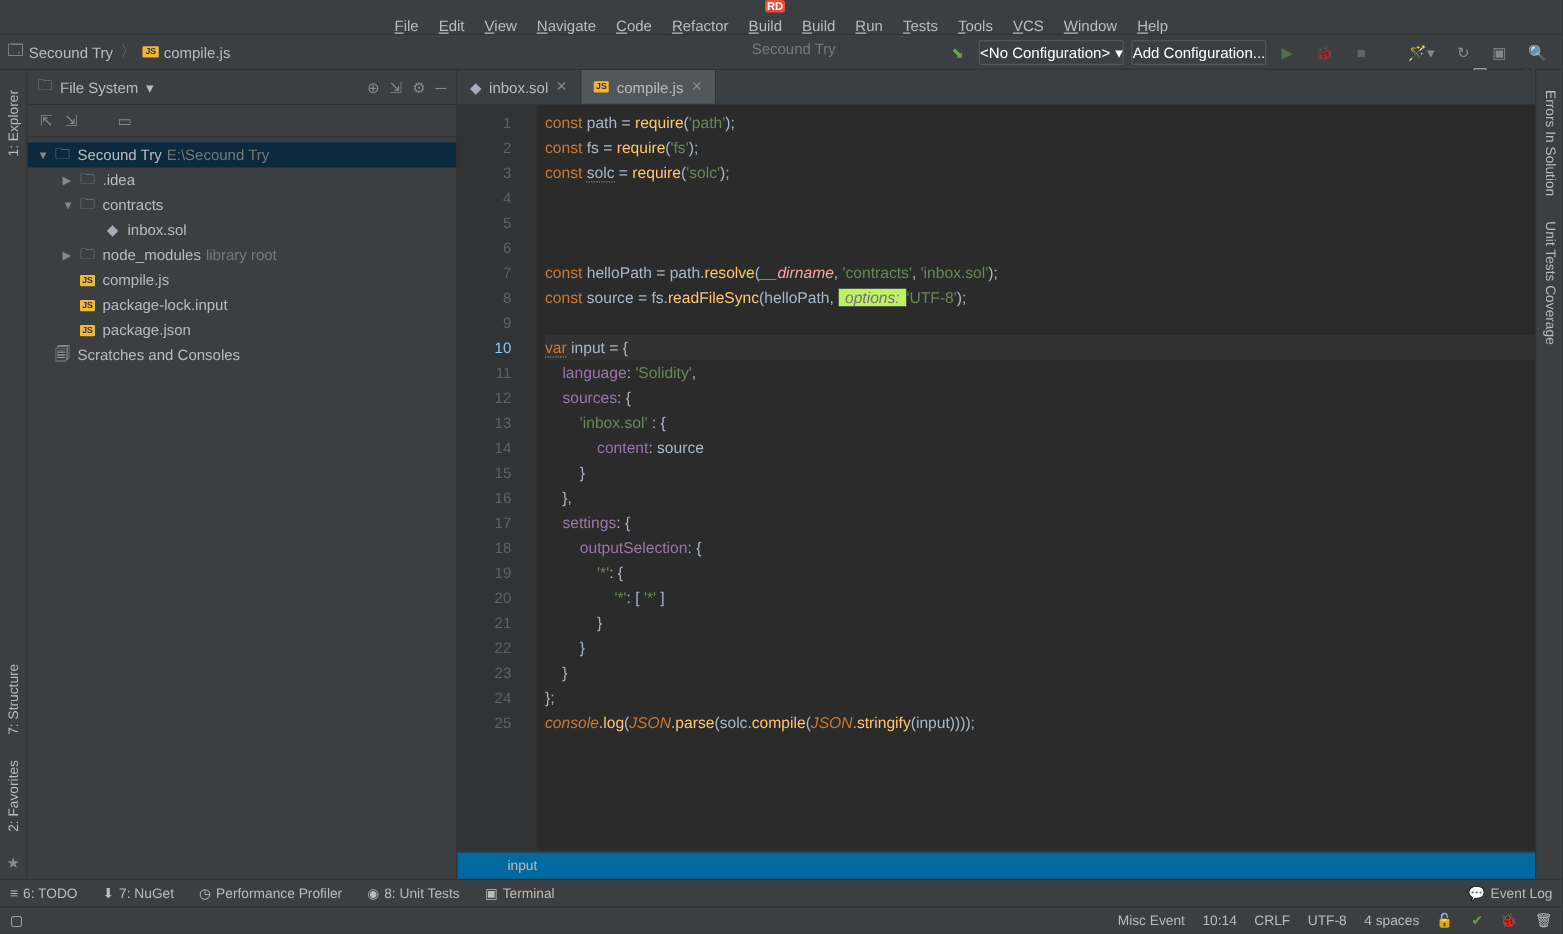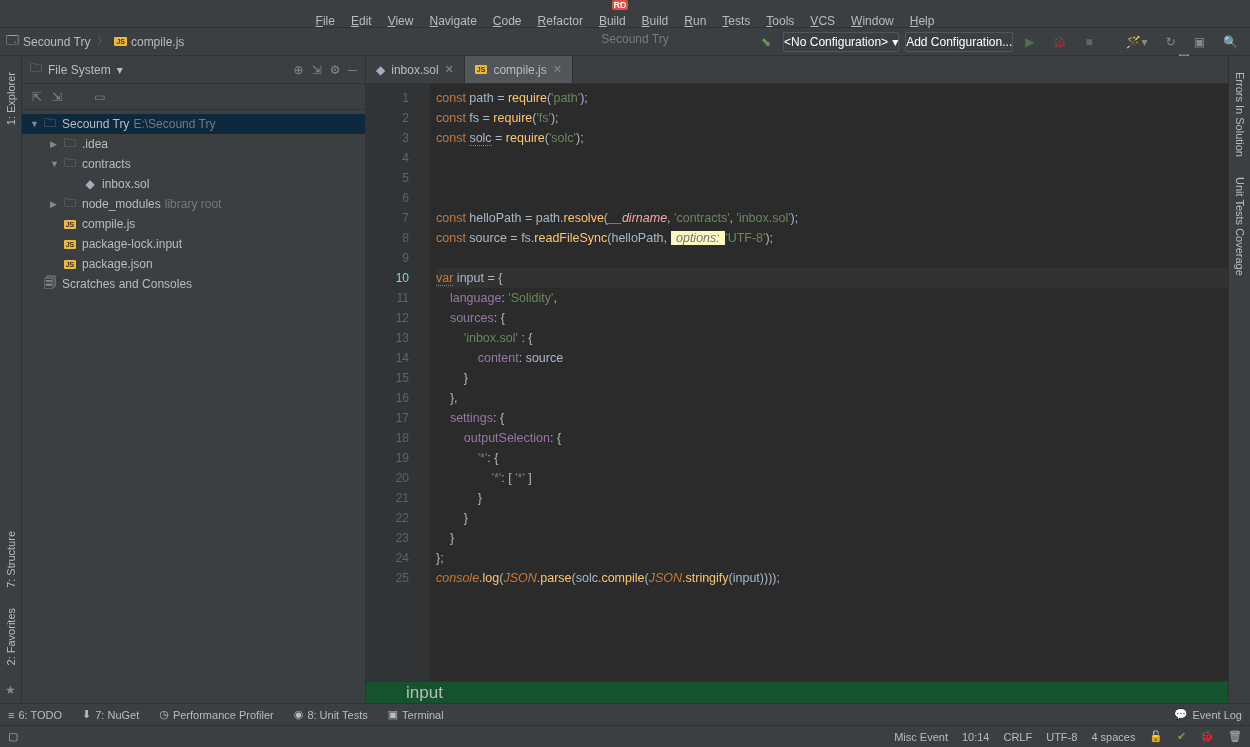--- a/index.html
+++ b/index.html
@@ -44,24 +44,24 @@
 .line-no { height: 20px; }
 .line-no.current { color: #7dd3fc; }
 .code { flex: 1; padding: 4px 0 4px 6px; font-family: "Consolas", monospace; font-size: 12.5px; line-height: 20px; white-space: pre; color: #a9b7c6; position: relative; }
 .codeline { height: 20px; }
 .codeline.current { background: #323232; }
 .kw { color: #cc7832; }
 .str { color: #6a8759; }
 .fn { color: #ffc66d; }
 .prop { color: #9876aa; }
 .param { color: #fca5a5; font-style: italic; }
-.arg { color: #72737a; font-style: italic; background: #fef9c3; padding: 0 2px;}
+.arg { color: #72737a; font-style: italic; background: #bef264; padding: 0 2px;}
 .global { color: #cc7832; font-style: italic; }
 .warn-ul { border-bottom: 1px dotted #808080; }
-.breadcrumb-bar { height: 22px; background: #14532d; border-top: 1px solid #323232; display: flex; align-items: center; padding: 0 10px; color: #bbb; font-size: 17px; }
+.breadcrumb-bar { height: 22px; background: #0369a1; border-top: 1px solid #323232; display: flex; align-items: center; padding: 0 10px; color: #bbb; font-size: 11px; }
 .right-gutter { width: 22px; background: #3c3f41; border-left: 1px solid #323232; display: flex; flex-direction: column; align-items: center; padding-top: 8px; }
 .bottom-panel { height: 22px; background: #3c3f41; border-top: 1px solid #323232; display: flex; align-items: center; padding: 0 8px; gap: 20px; font-size: 11px; }
 .bottom-panel .panel-tab { display: flex; align-items: center; gap: 4px; cursor: pointer; color: #bbb; }
 .bottom-panel .spacer { flex: 1; }
 .statusbar { height: 22px; background: #3c3f41; border-top: 1px solid #323232; display: flex; align-items: center; padding: 0 8px; gap: 14px; font-size: 11px; justify-content: flex-end; color: #bbb; }
 .statusbar .sb-left { margin-right: auto; }
 .folder-icon { color: #87939a; }
 .js-icon { background: #f1b73b; color: #333; font-size: 7px; font-weight: bold; padding: 1px 2px; border-radius: 1px; }
 .eth-icon { color: #aab; }
 </style>

